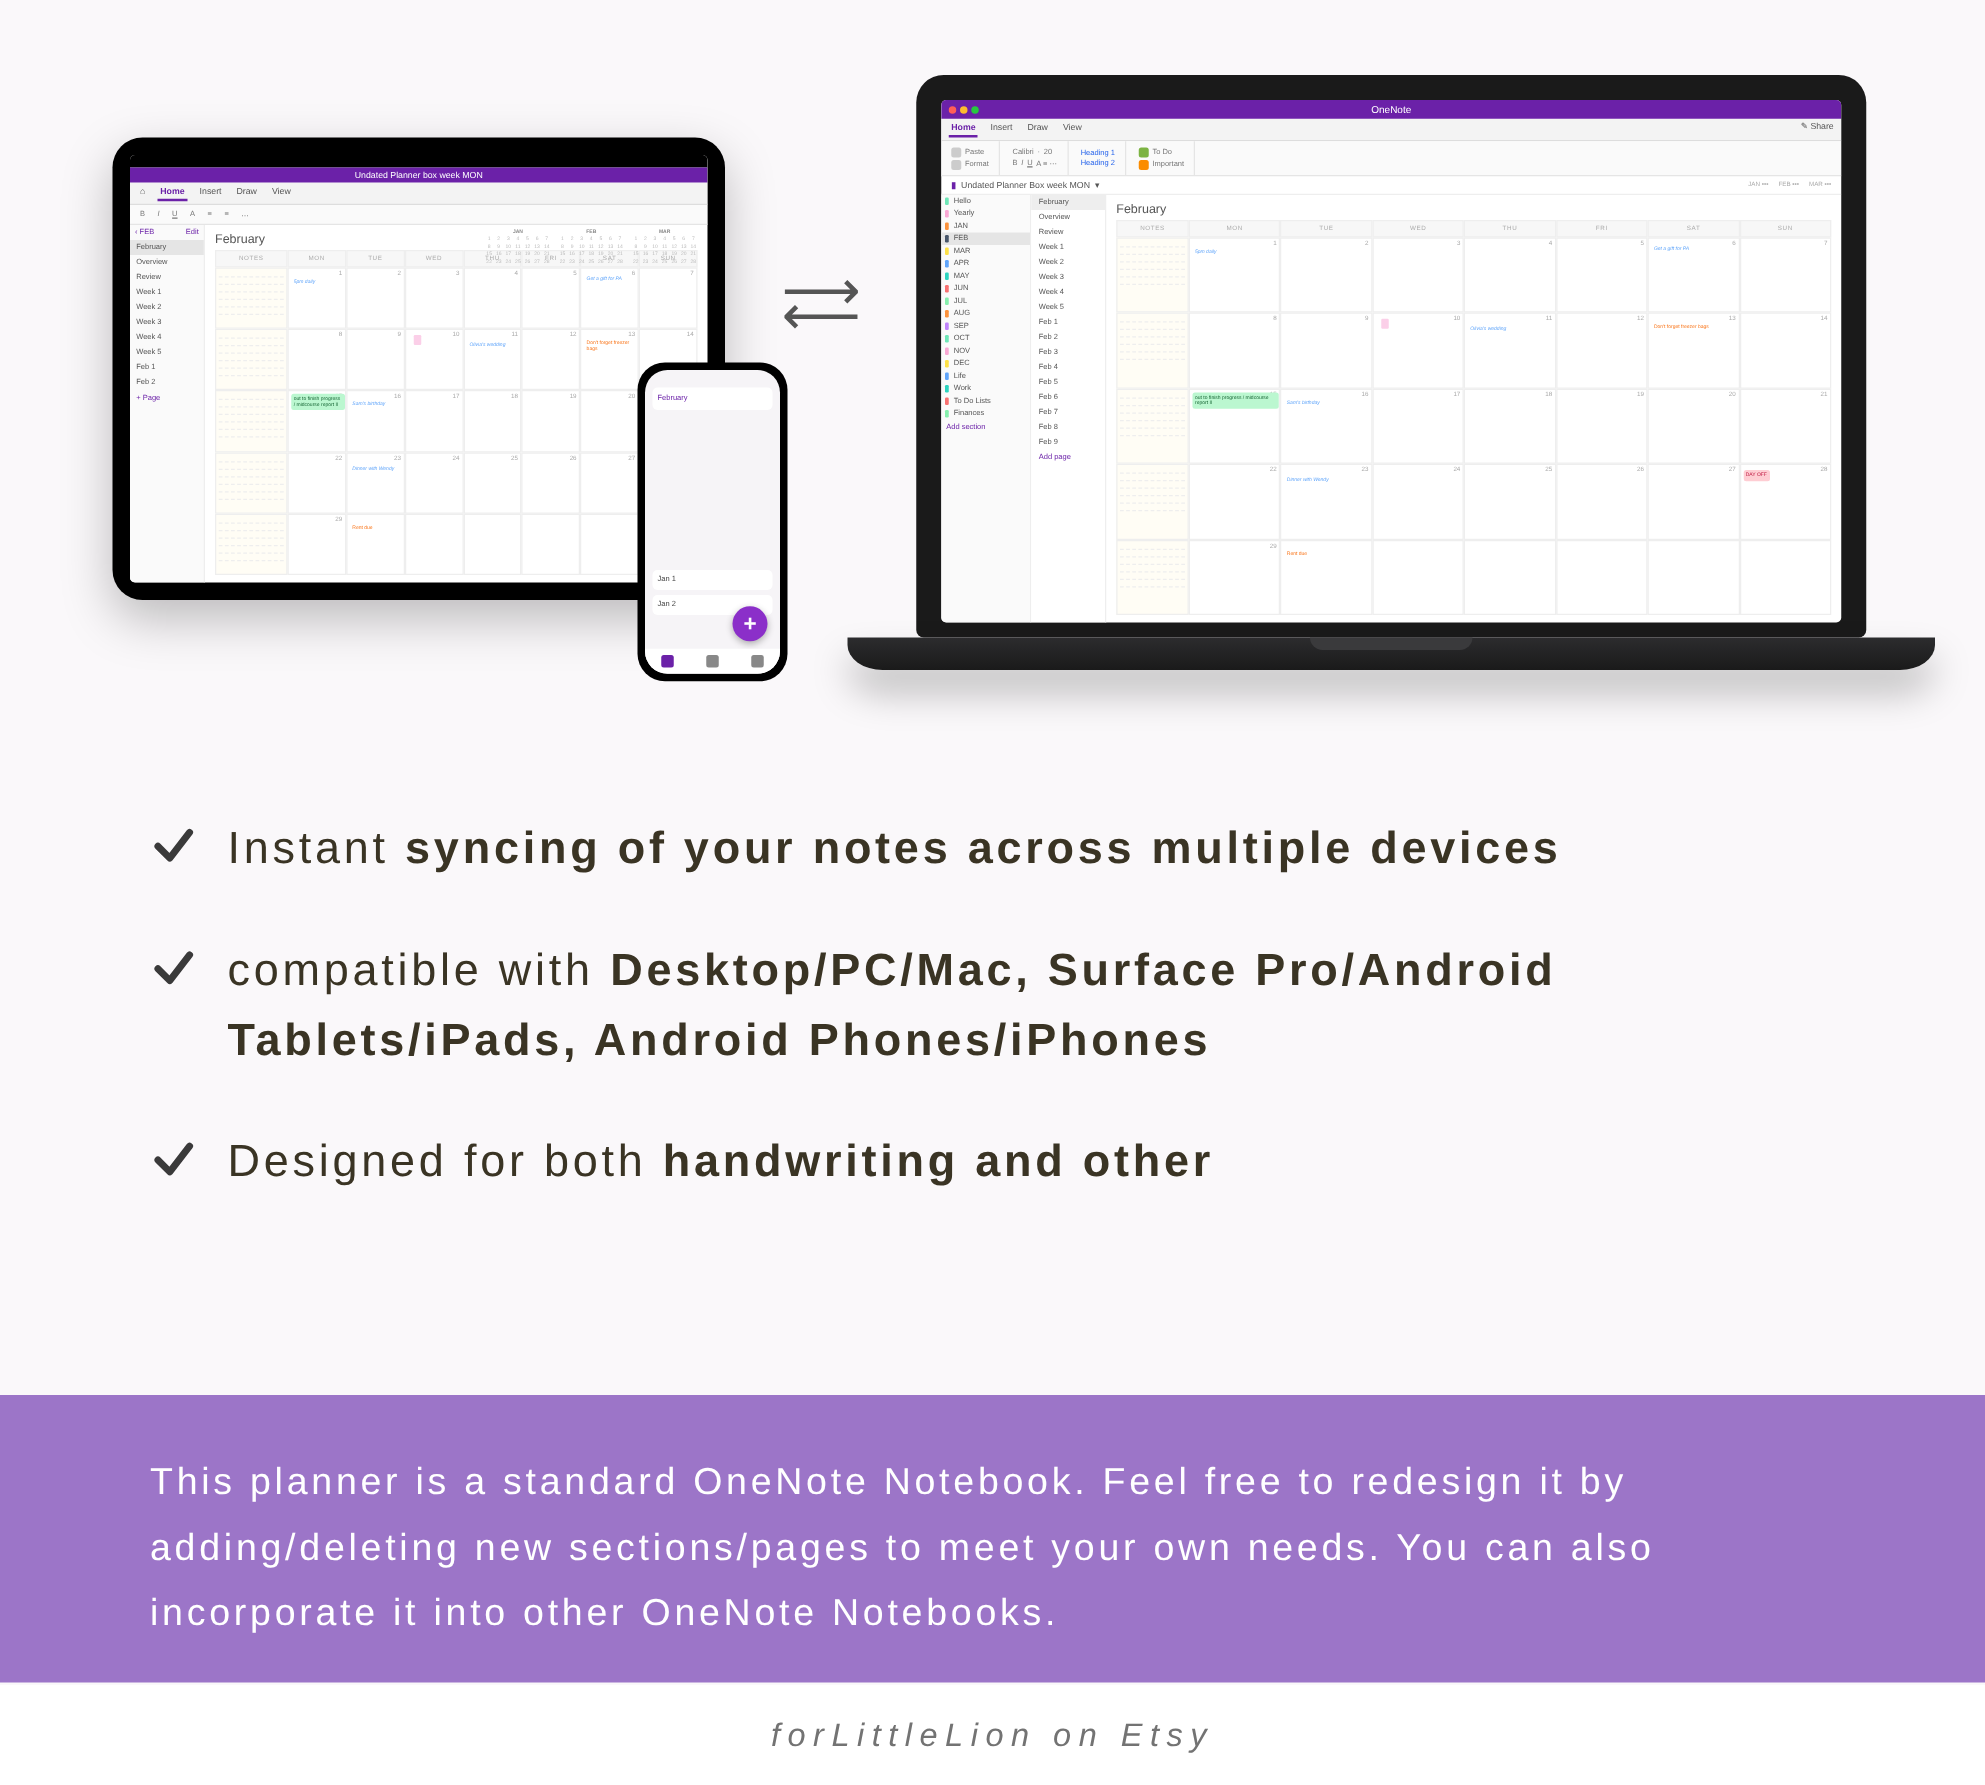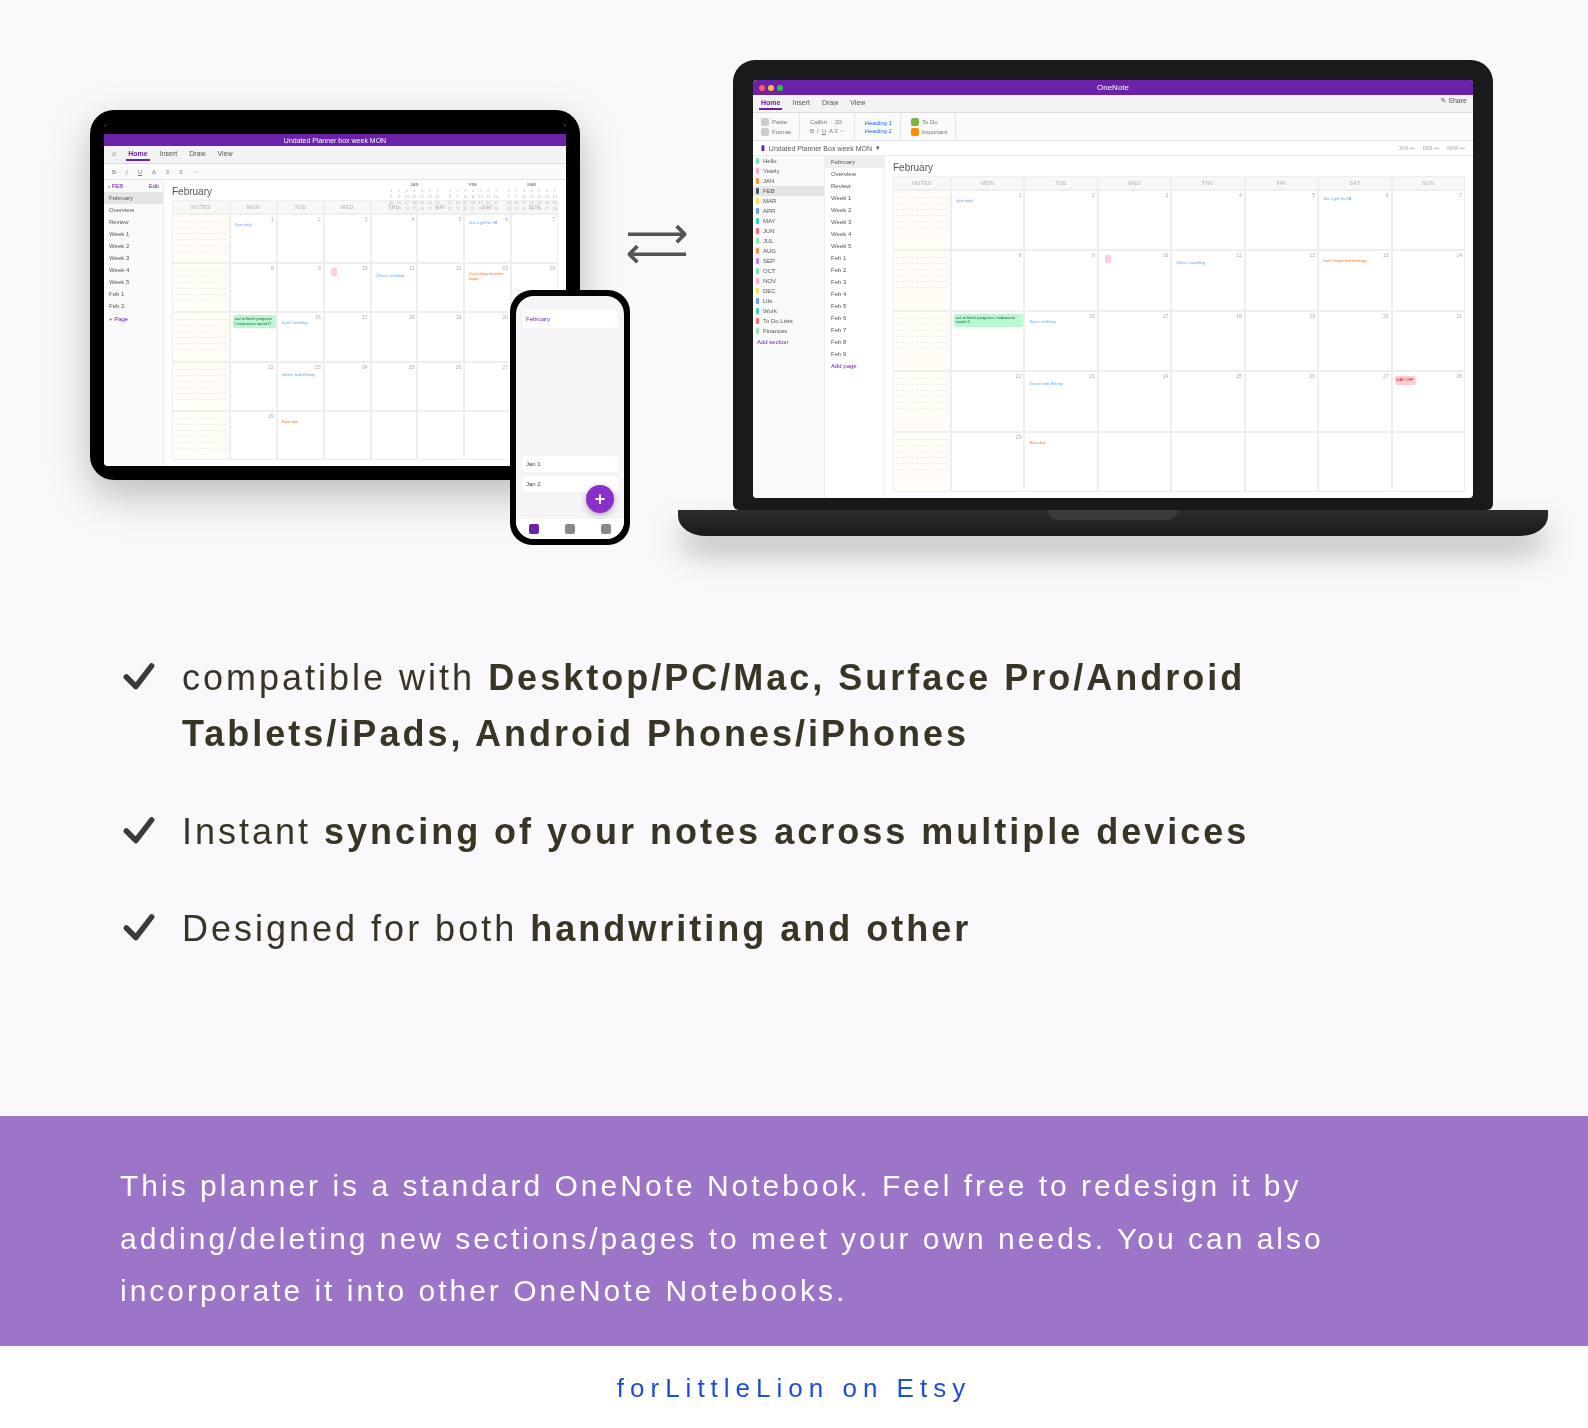--- a/index.html
+++ b/index.html
@@ -129,21 +129,21 @@
   .banner {
     position:absolute; left:0; right:0; top:1116px; height:230px;
     background:#9c75c8; color:#fff; padding:44px 120px;
     font-size:30px; letter-spacing:3px; line-height:1.75;
   }
 
   
   .footer {
     position:absolute; left:0; right:0; bottom:0; height:80px; background:#fff;
     display:flex; align-items:center; justify-content:center;
-    color:#1d4ed8; font-size:26px; letter-spacing:6px;
+    color:#737373; font-size:26px; letter-spacing:6px;font-style:italic;
   }
 </style>
 </head>
 <body>
 
 <div class="devices">
 
   <div class="ipad">
     <div class="ipad-screen">
       <div class="on-status"></div>
@@ -729,27 +729,27 @@
       </div>
   </div>
 
 </div>
 
 <div class="features" id="feat-list">
     <div class="feat">
       <svg viewBox="0 0 24 24" width="38" height="38">
         <path d="M4 12 L10 18 L20 5" fill="none" stroke="#3a3a3a" stroke-width="3.5" stroke-linecap="round" stroke-linejoin="round"></path>
       </svg>
-      <div class="txt">compatible with <b>Desktop/PC/Mac, Surface Pro/Android Tablets/iPads, Android Phones/iPhones</b></div>
+      <div class="txt">Instant <b>syncing of your notes across multiple devices</b></div>
     </div>
     <div class="feat">
       <svg viewBox="0 0 24 24" width="38" height="38">
         <path d="M4 12 L10 18 L20 5" fill="none" stroke="#3a3a3a" stroke-width="3.5" stroke-linecap="round" stroke-linejoin="round"></path>
       </svg>
-      <div class="txt">Instant <b>syncing of your notes across multiple devices</b></div>
+      <div class="txt">compatible with <b>Desktop/PC/Mac, Surface Pro/Android Tablets/iPads, Android Phones/iPhones</b></div>
     </div>
     <div class="feat">
       <svg viewBox="0 0 24 24" width="38" height="38">
         <path d="M4 12 L10 18 L20 5" fill="none" stroke="#3a3a3a" stroke-width="3.5" stroke-linecap="round" stroke-linejoin="round"></path>
       </svg>
       <div class="txt">Designed for both <b>handwriting and other</b></div>
     </div>
   </div>
 
 <div class="banner">This planner is a standard OneNote Notebook. Feel free to redesign it by adding/deleting new sections/pages to meet your own needs. You can also incorporate it into other OneNote Notebooks.</div>

